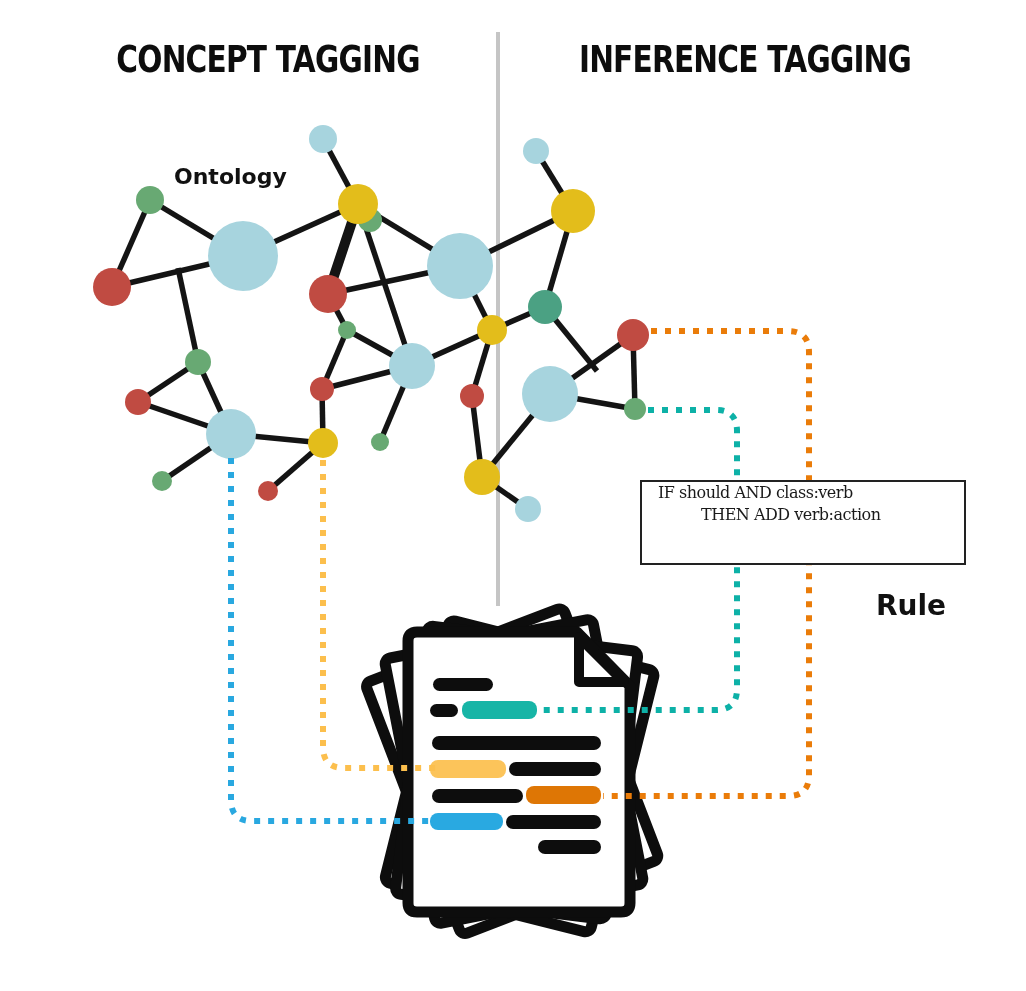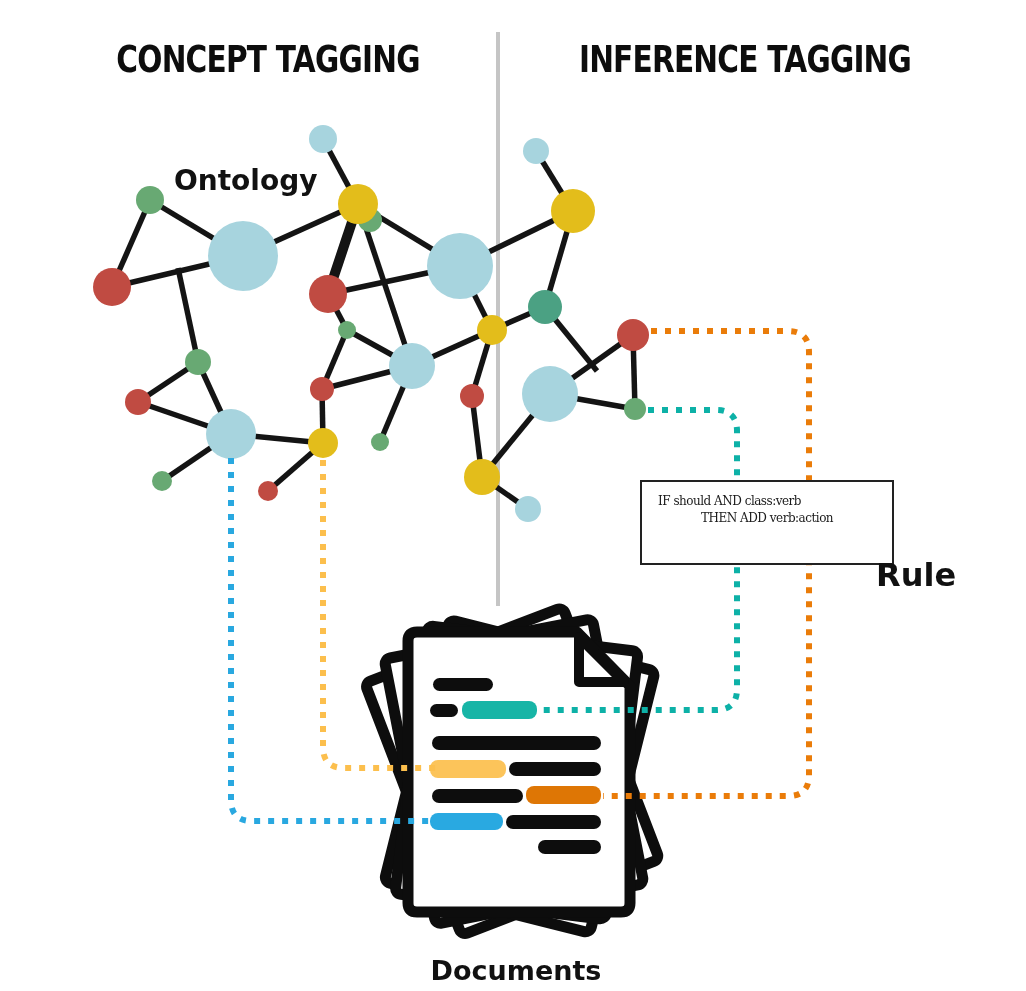--- a/index.html
+++ b/index.html
@@ -5,27 +5,27 @@
   html,body{margin:0;padding:0;background:#ffffff;}
   .stage{position:relative;width:1026px;height:991px;background:#ffffff;overflow:hidden;
          font-family:"DejaVu Sans","Liberation Sans",sans-serif;margin-top:14px;}
   svg{position:absolute;left:0;top:0;}
   .title{position:absolute;top:24px;white-space:nowrap;text-align:center;color:#0d0d0d;
          font-weight:bold;font-size:37px;transform:scaleX(0.80);transform-origin:center;
          letter-spacing:-1px;}
   .title.left{left:43px;width:450px;}
   .title.right{left:495px;width:500px;}
   .lbl{position:absolute;color:#111;font-weight:bold;white-space:nowrap;}
-  .lbl.ontology{left:174px;top:150px;font-size:28px;}
-  .lbl.rule{left:876px;top:542px;font-size:32px;}
+  .lbl.ontology{left:174px;top:150px;font-size:22px;}
+  .lbl.rule{left:876px;top:575px;font-size:28px;}
   .lbl.documents{left:516px;top:941px;font-size:27px;transform:translateX(-50%);}
-  .rule-box{position:absolute;left:640px;top:466px;width:254px;height:85px;box-sizing:border-box;
+  .rule-box{position:absolute;left:640px;top:466px;width:326px;height:85px;box-sizing:border-box;
             background:#ffffff;border:2px solid #222;
-            font-family:"DejaVu Serif","Liberation Serif",serif;font-size:12px;color:#1a1a1a;
-            padding-top:11px;line-height:1.4;letter-spacing:-0.5px;}
+            font-family:"DejaVu Serif","Liberation Serif",serif;font-size:16px;color:#1a1a1a;
+            line-height:1.4;letter-spacing:-0.5px;}
   .rule-line1{padding-left:16px;white-space:nowrap;}
   .rule-line2{padding-left:59px;white-space:nowrap;}
 </style>
 </head>
 <body>
 
 <div class="stage">
 
   <svg id="diagram" width="1026" height="991" viewBox="0 0 1026 991">
       <line x1="498" y1="18" x2="498" y2="592" stroke="#c5c5c5" stroke-width="4"></line>
@@ -120,14 +120,13 @@
   <div class="title right">INFERENCE TAGGING</div>
 
   <div class="lbl ontology">Ontology</div>
 
   <div class="rule-box">
     <div class="rule-line1">IF should AND class:verb</div>
     <div class="rule-line2">THEN ADD verb:action</div>
   </div>
   <div class="lbl rule">Rule</div>
 
-  <div class="lbl documents">Documents</div>
 </div>
 
 </body></html>

